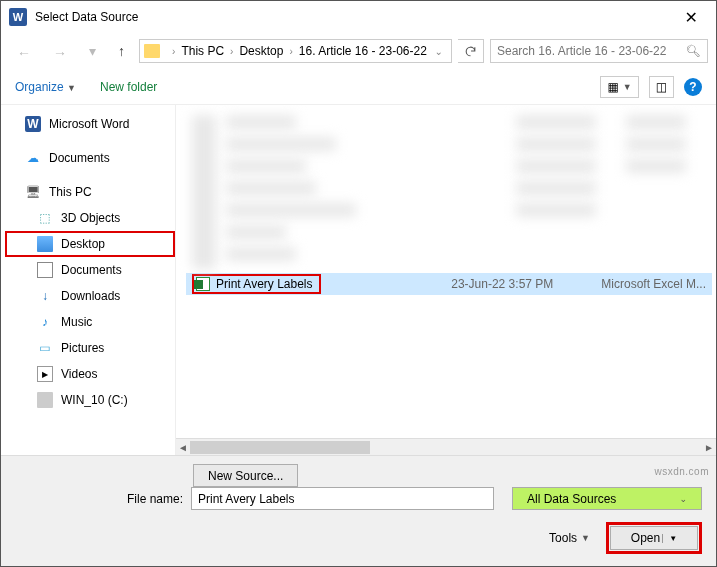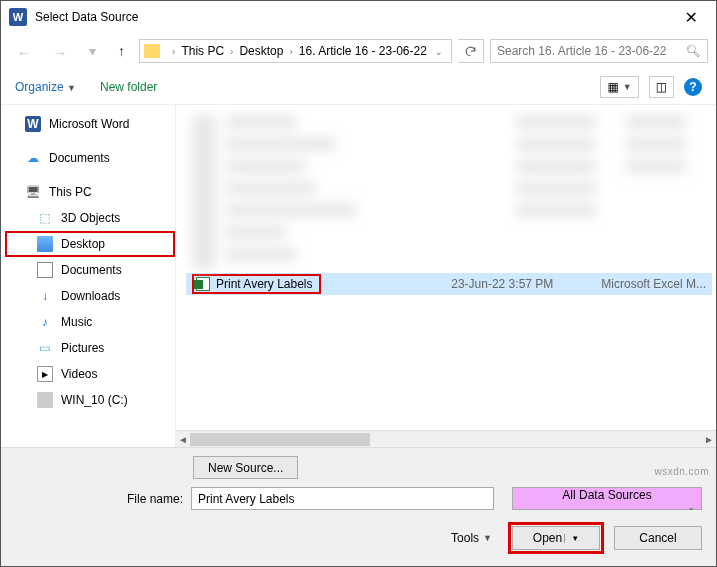--- a/index.html
+++ b/index.html
@@ -57,24 +57,24 @@
 .filerow .fdate { color:#666; margin-left:auto; margin-right:40px;}
 .filerow .ftype { color:#666; }
 .hscroll { height:17px; background:#f0f0f0; border-top:1px solid #ddd; position:relative; display:flex; align-items:center;}
 .hscroll .thumb { position:absolute; left:14px; width:180px; height:13px; background:#cfcfcf;}
 .hscroll .arr { width:14px; text-align:center; color:#666; font-size:10px;}
 .hscroll .arr.r { margin-left:auto;}
 
 .bottom { background:#f0f0f0; padding: 8px 14px 12px; border-top: 1px solid #ddd; }
 .bottom .newsrc { margin-left:178px; margin-bottom:0;}
 .bottom .newsrc button { background:#e9e9e9; border:1px solid #adadad; height:23px; padding: 0 14px;}
-.bottom .fnrow { display:flex; align-items:center; gap:8px; margin-bottom:12px;margin-top:8px;}
+.bottom .fnrow { display:flex; align-items:center; gap:8px; margin-bottom:12px;}
 .bottom .fnrow label { width: 168px; text-align:right;}
 .bottom .fnrow input { flex:1; max-width:310px; height:23px; border:1px solid #aaa; padding:0 6px;}
-.bottom .fnrow .filter { border:1px solid #aaa; height:23px; width:190px; padding:0 6px; display:flex; align-items:center; background:#f0abfc;flex-direction:column;}
+.bottom .fnrow .filter { border:1px solid #aaa; height:23px; width:190px; padding:0 14px; display:flex; align-items:center; background:#bef264;}
 .bottom .btnrow { display:flex; align-items:center; justify-content:flex-end; gap:10px;}
 .bottom .btnrow .tools { margin-right: 6px; display:flex; align-items:center; gap:4px;}
 .bottom .btnrow button { width:88px; height:24px; border:1px solid #adadad; background:#e9e9e9;}
 .bottom .btnrow .openwrap { border:3px solid #d00; padding:1px;}
 .bottom .btnrow .open { display:flex; align-items:center; justify-content:center; gap:2px;}
 .drop { font-size:9px; color:#555;}
 
 .watermark { position:absolute; right:8px; bottom:90px; font-size:10px; color:#999; letter-spacing:0.5px;}
 </style>
 </head>
@@ -239,17 +239,16 @@
     <div class="tools">
         <span>Tools</span>
         <span class="drop">▼</span>
       </div>
     <div class="openwrap">
         <button class="open">
           <span>Open</span> 
           <span style="border-left:1px solid #999;padding-left:6px;font-size:8px">▼</span>
         </button>
       </div>
-    <button>Cancel</button>
   </div>
 </div>
 
 <div class="watermark">wsxdn.com</div>
 
 </body></html>

